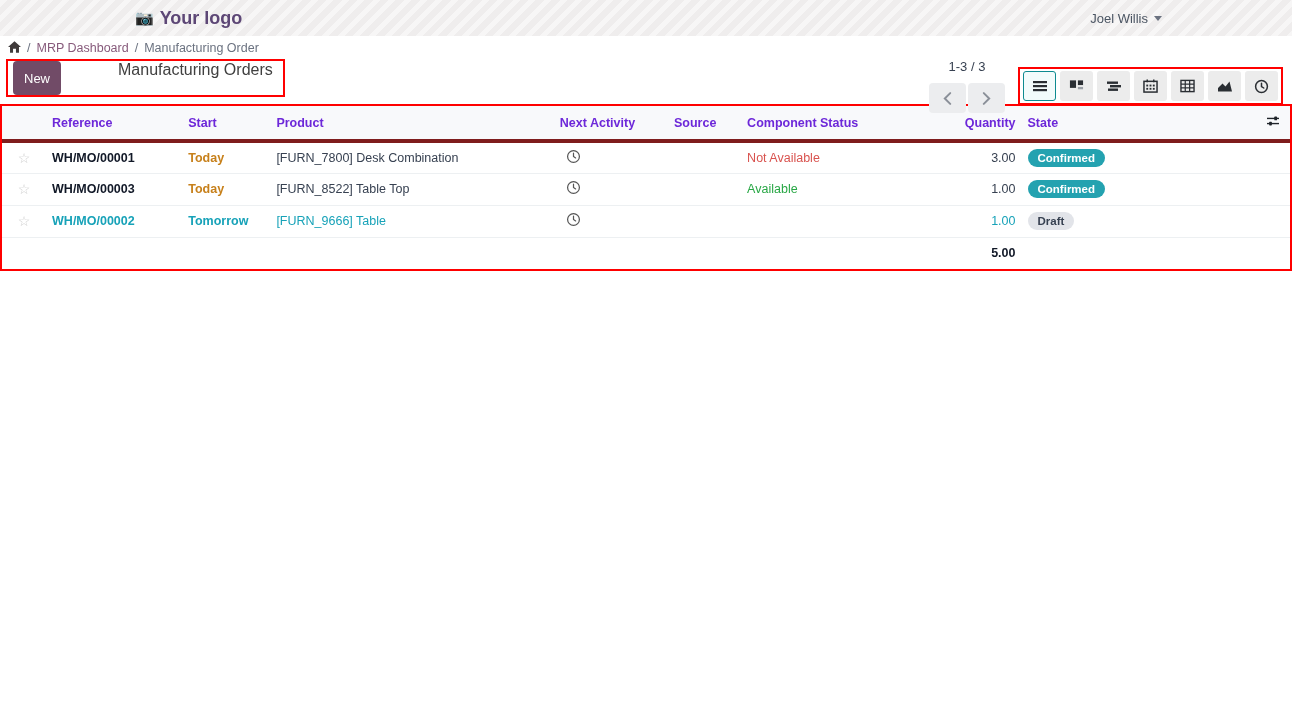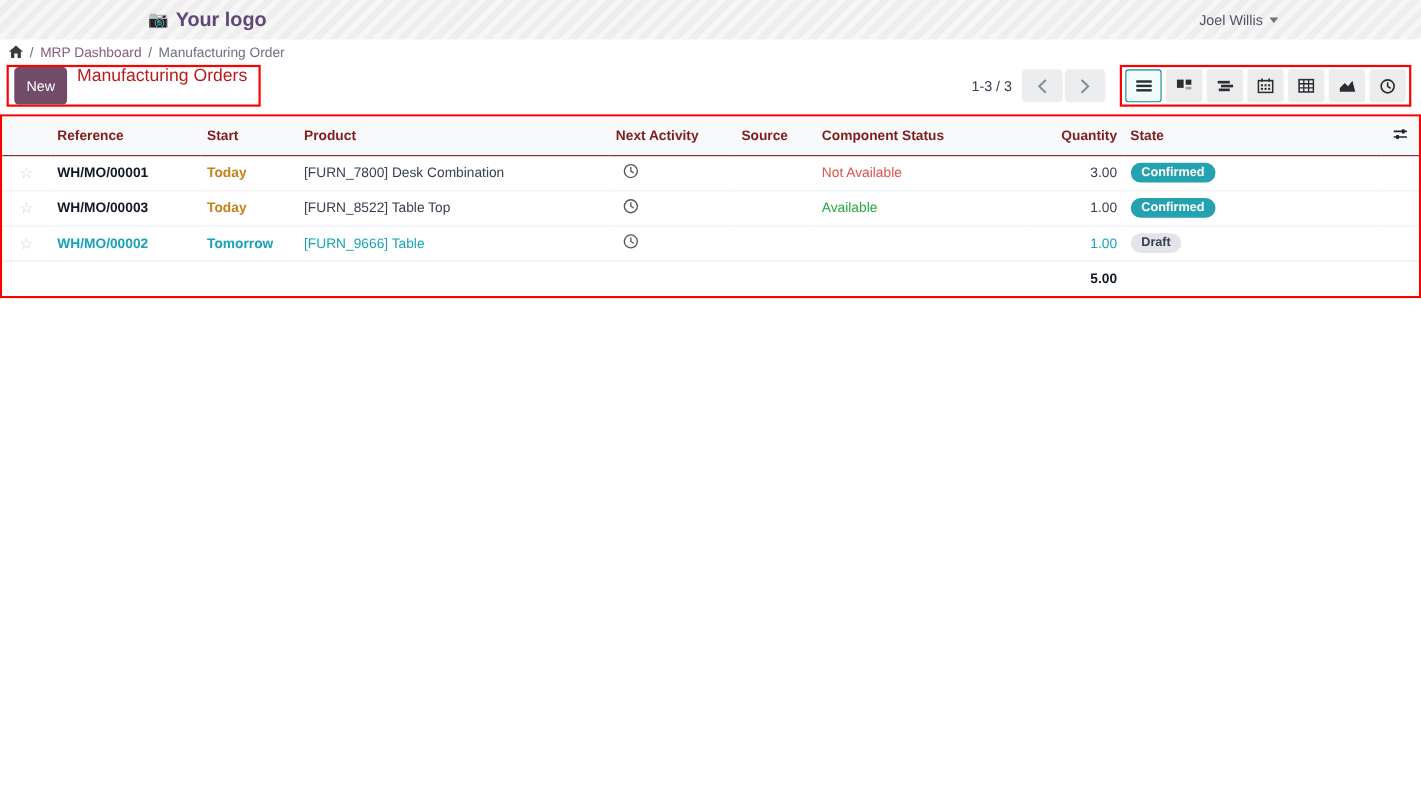--- a/index.html
+++ b/index.html
@@ -20,47 +20,47 @@
   
   .breadcrumb { height:23px; display:flex; align-items:center; gap:6px; padding-left:8px; font-size:12.5px; color:#6b7280; background:#fff; }
   .breadcrumb .home { color:#3f3a3a; font-size:13px; line-height:1; }
   .breadcrumb .link { color:#875a7b; cursor:pointer; }
   .breadcrumb .current { color:#6b7280;text-align:right; }
 
   
   .control { position:relative; height:41px; background:#fff; }
   .title-box { position:absolute; left:6px; top:0; height:38px; border:2px solid #ff0000; display:flex; gap:9px; padding:0 10px 0 5px; }
   .btn-new { background:#714b67; color:#fff; border:none; border-radius:4px; font-size:13px; padding:6px 11px; cursor:pointer; font-family:inherit; }
-  .cp-title { font-size:16px; color:#b91c1c; white-space:nowrap; }
+  .cp-title { font-size:16px; color:#404040; white-space:nowrap;margin-left:48px; }
 
   .searchbox { position:absolute; left:440px; top:4px; width:414px; height:31px; border:1px solid #c9c9c9; border-radius:4px; display:flex; align-items:center; background:#fff; }
   .searchbox .mag { margin:0 7px 0 9px; color:#555; }
   .facet { display:flex; align-items:stretch; background:#e7e9ed; border-radius:4px; overflow:hidden; height:24px; }
   .facet-icon { background:#714b67; width:25px; display:flex; align-items:center; justify-content:center; border-radius:4px; }
   .facet-label { padding:0 7px; display:flex; align-items:center; font-size:12.5px; color:#111; font-weight:bold; }
   .facet-x { padding:0 7px 0 2px; display:flex; align-items:center; color:#555; font-size:12px; cursor:pointer; }
   .search-input { flex:1; border:none; outline:none; font-size:13px; color:#333; margin-left:8px; font-family:inherit; background:transparent; }
   .search-input::placeholder { color:#9ca3af; }
   .search-caret { width:24px; align-self:stretch; display:flex; align-items:center; justify-content:center; border-left:1px solid #d7d7d7; cursor:pointer; }
 
   .right-group { position:absolute; right:9px; top:0; display:flex; align-items:center; gap:13px; }
-  .pager { display:flex; align-items:center; gap:9px; }
+  .pager { display:flex; align-items:center; gap:9px;flex-direction:column; }
   .pager-text { font-size:13px; color:#374151; }
   .pager-btn { width:37px; height:30px; background:#ecedef; border:none; border-radius:4px; color:#8a8f98; font-size:15px; cursor:pointer; display:flex; align-items:center; justify-content:center; }
   .pager-btn + .pager-btn { margin-left:2px; }
 
   .switcher-box { border:2px solid #ff0000; display:flex; align-items:center; gap:4px; padding:2px 3px; height:38px; }
   .view-btn { width:33px; height:30px; background:#ececec; border:none; border-radius:3px; display:flex; align-items:center; justify-content:center; cursor:pointer; }
   .view-btn.active { background:#f2fbfb; border:1.5px solid #0d8a90; }
   .view-btn svg { display:block; }
 
   
   .table-annot { margin-top:4px; border:2px solid #ff0000; }
   table { width:100%; border-collapse:collapse; font-size:12.5px; color:#374151; }
-  thead th { background:#f8f9fb; font-weight:bold; color:#7f1d1d; text-align:left; height:35px; padding:4px 6px; border-bottom:1px solid #7f1d1d; white-space:nowrap; }
+  thead th { background:#f8f9fb; font-weight:bold; color:#6d28d9; text-align:left; height:35px; padding:4px 6px; border-bottom:4px solid #7f1d1d; white-space:nowrap; }
   tbody td { height:32px; padding:0 6px; border-bottom:1px solid #edf0f2; background:#fff; white-space:nowrap; }
   tfoot td { height:32px; padding:0 6px; background:#fff; font-weight:bold; color:#111827; }
   .col-star { width:44px; text-align:center; }
   .col-ref { width:136px; }
   .col-start { width:88px; }
   .col-prod { width:283px; }
   .col-act { width:114px; }
   .col-src { width:73px; }
   .col-comp { width:190px; }
   .col-qty { width:90px; text-align:right; }

